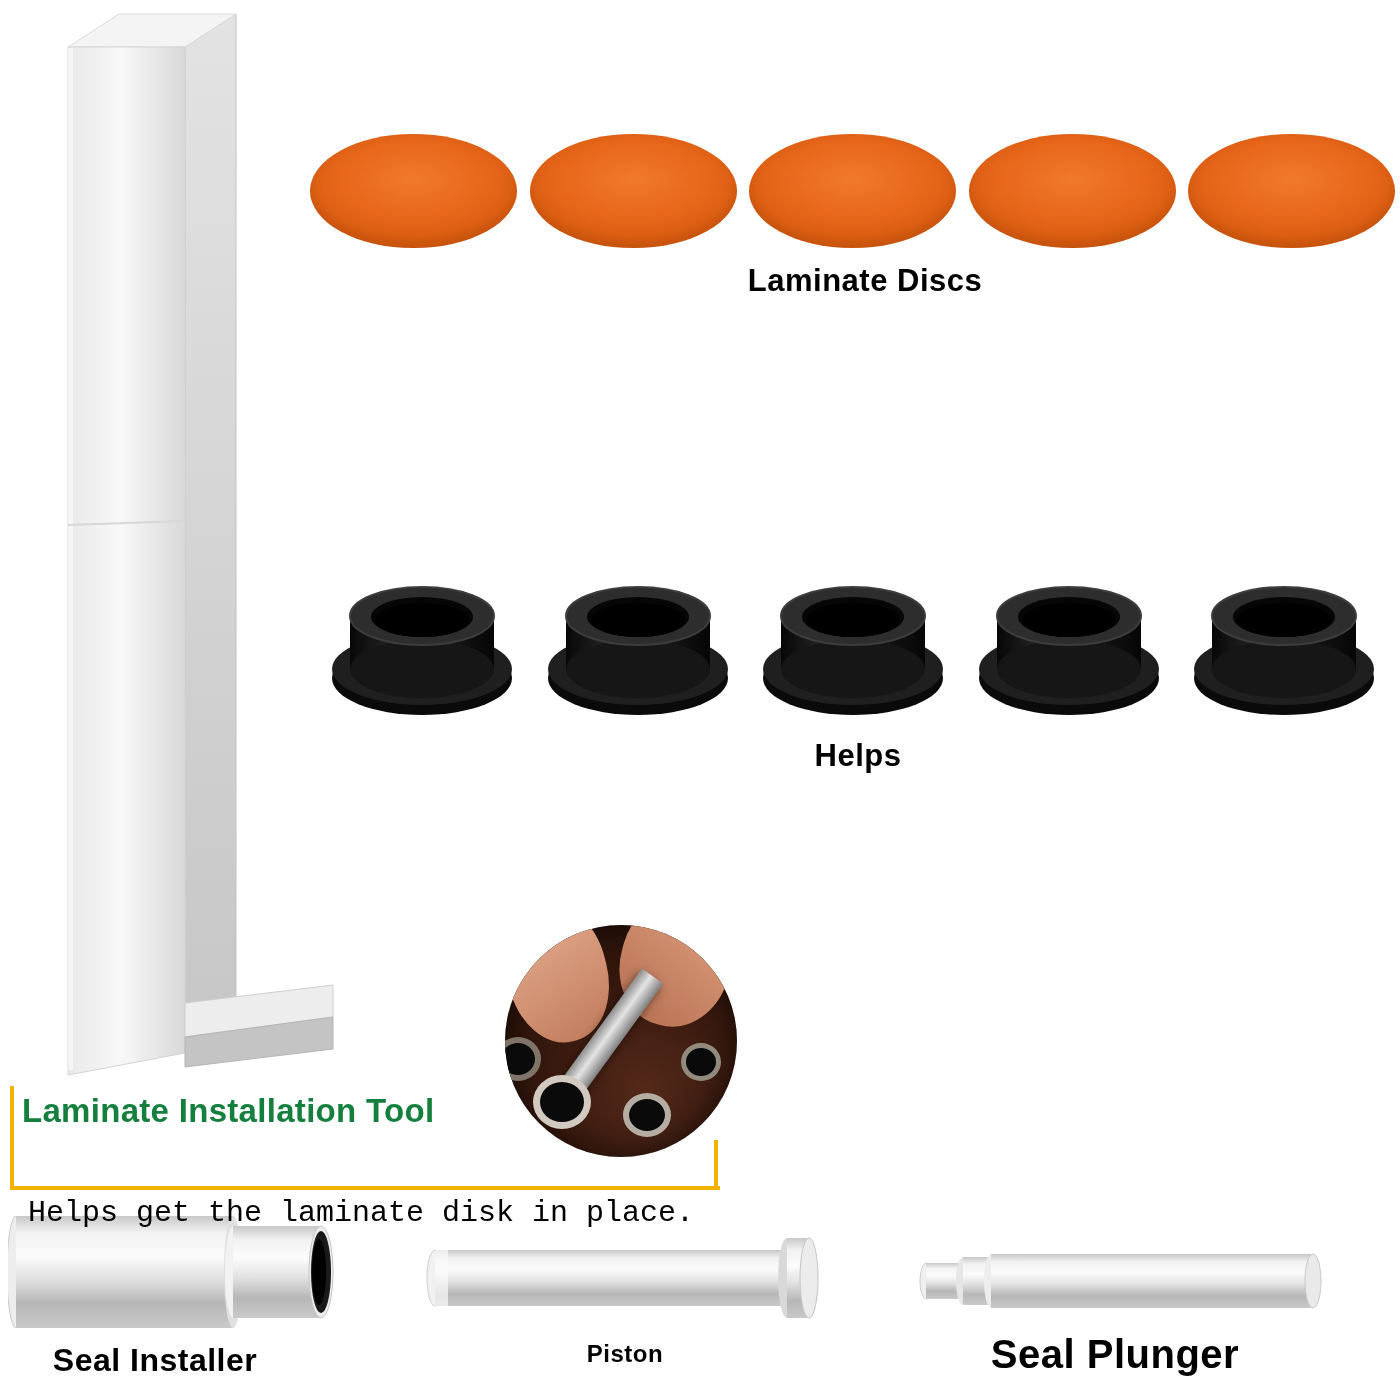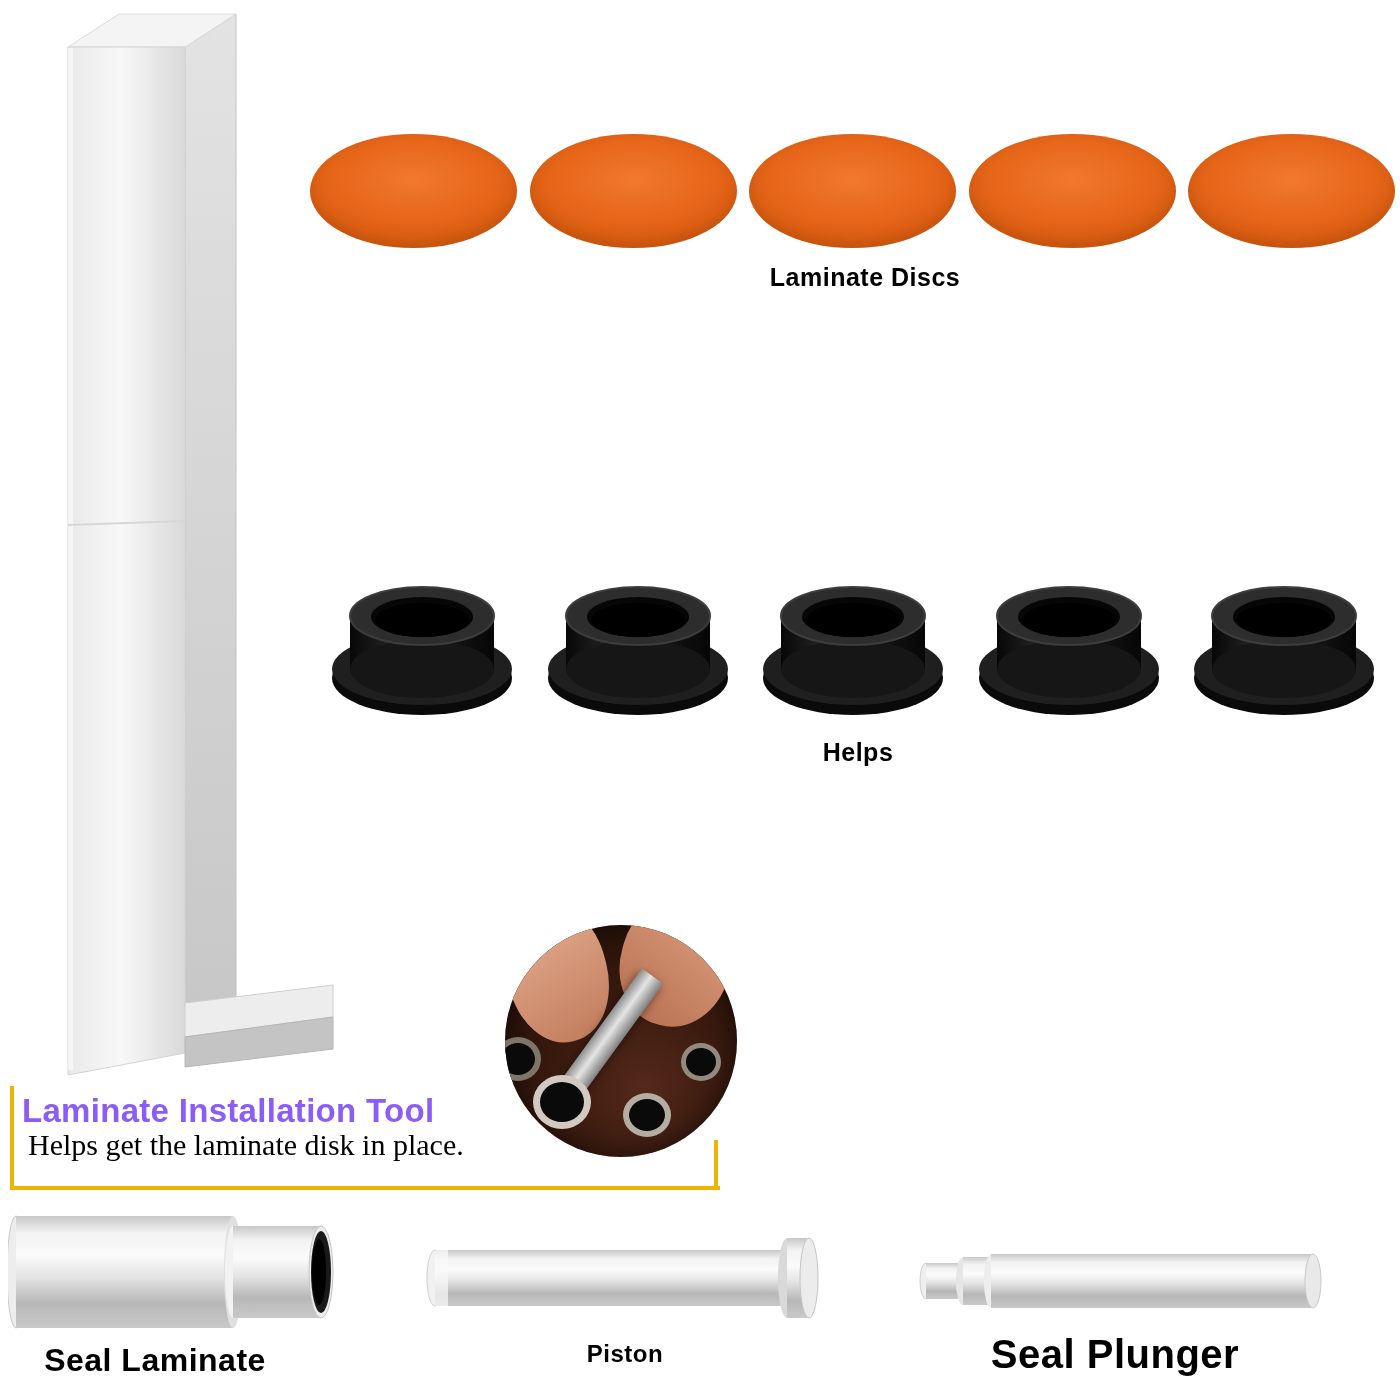--- a/index.html
+++ b/index.html
@@ -23,29 +23,29 @@
 
   
   .seals-row{
     left:322px;top:572px;width:1062px;height:150px;
     display:flex;justify-content:space-between;align-items:center;z-index:2;
   }
 
   
   .big-label{
     position:absolute;text-align:center;color:#000;
-    font-weight:700;font-size:25px;letter-spacing:.5px;z-index:3;
+    font-weight:700;font-size:31px;letter-spacing:.5px;z-index:3;
   }
   .tool-title{
     position:absolute;left:22px;top:1092px;width:500px;
-    font-weight:700;font-size:33px;color:#8b5cf6;z-index:3;letter-spacing:.3px;
+    font-weight:700;font-size:33px;color:#15803d;z-index:3;letter-spacing:.3px;
   }
   .tool-desc{
-    position:absolute;left:28px;top:1128px;width:690px;
-    font-family:Liberation Serif, serif;font-size:30px;color:#000;z-index:3;
+    position:absolute;left:28px;top:1196px;width:690px;
+    font-family:Liberation Mono, monospace;font-size:30px;color:#000;z-index:3;
   }
   .bracket{
     position:absolute;left:10px;top:1086px;width:706px;height:100px;
     border-left:4px solid var(--accent-underline,#f2b200);
     border-bottom:4px solid var(--accent-underline,#f2b200);
     z-index:1;
   }
   .bracket-right{
     position:absolute;left:714px;top:1140px;width:4px;height:48px;
     background:var(--accent-underline,#f2b200);z-index:1;
@@ -201,21 +201,21 @@
 <svg class="abs" style="left:8px;top:1210px;z-index:2" width="335" height="125" viewBox="0 0 335 125">
   <ellipse cx="8" cy="62" rx="9" ry="56" fill="#ededed" stroke="#c9c9c9" stroke-width="1"></ellipse>
   <rect x="8" y="6" width="217" height="112" fill="url(#metalV)"></rect>
   <ellipse cx="225" cy="62" rx="9" ry="56" fill="#e0e0e0"></ellipse>
   <ellipse cx="225" cy="62" rx="8" ry="46" fill="#f2f2f2"></ellipse>
   <rect x="225" y="16" width="88" height="92" fill="url(#metalV)"></rect>
   <ellipse cx="313" cy="62" rx="12" ry="46" fill="#ededed" stroke="#c5c5c5" stroke-width="1"></ellipse>
   <ellipse cx="313" cy="62" rx="10" ry="41" fill="#1a1a1a"></ellipse>
   <ellipse cx="311" cy="62" rx="7" ry="33" fill="#000000"></ellipse>
 </svg>
-<div class="big-label" style="left:5px;top:1342px;width:300px;font-size:32px">Seal Laminate</div>
+<div class="big-label" style="left:5px;top:1342px;width:300px;font-size:32px">Seal Installer</div>
 
 <svg class="abs" style="left:424px;top:1234px;z-index:2" width="400" height="88" viewBox="0 0 400 88">
   <ellipse cx="11" cy="44" rx="8" ry="28" fill="#f1f1f1" stroke="#cfcfcf" stroke-width="1"></ellipse>
   <rect x="11" y="16" width="349" height="56" fill="url(#metalV)"></rect>
   <rect x="11" y="16" width="13" height="56" fill="#fafafa" opacity="0.7"></rect>
   <rect x="357" y="16" width="4" height="56" fill="#bdbdbd"></rect>
   <ellipse cx="363" cy="44" rx="9" ry="40" fill="#d9d9d9"></ellipse>
   <rect x="363" y="4" width="22" height="80" fill="url(#metalV)"></rect>
   <ellipse cx="385" cy="44" rx="9" ry="40" fill="#ececec" stroke="#c5c5c5" stroke-width="1"></ellipse>
 </svg>

